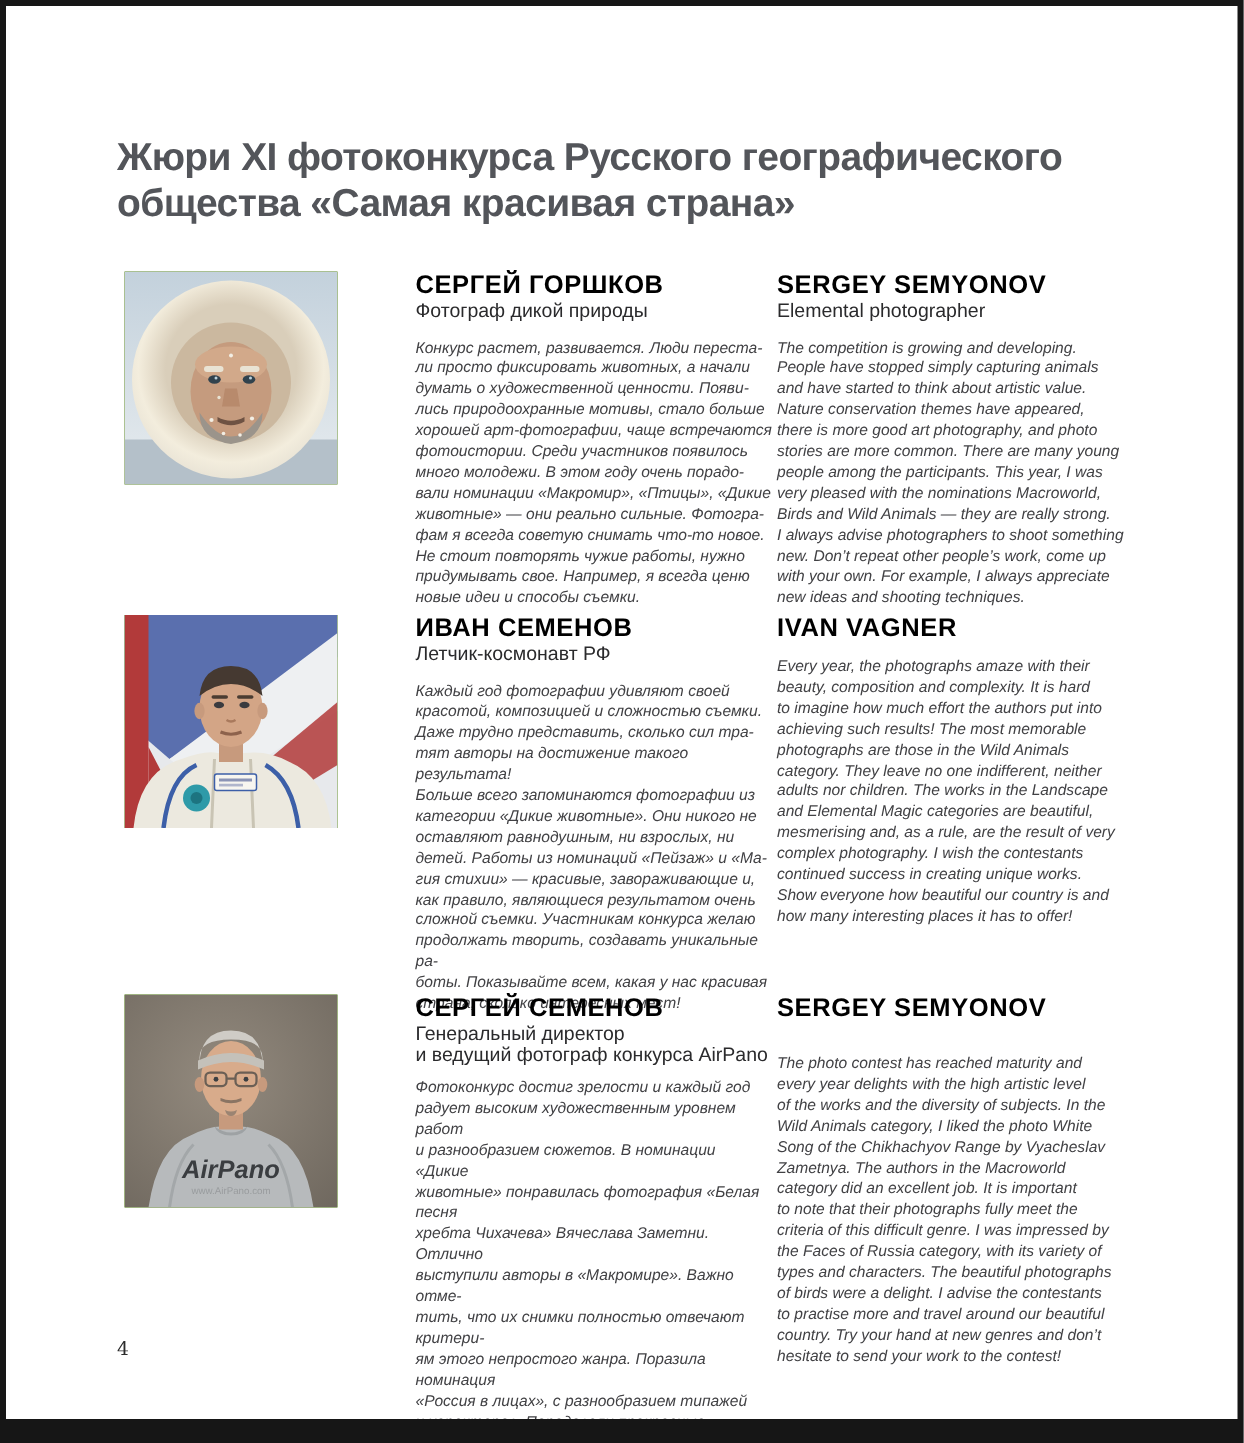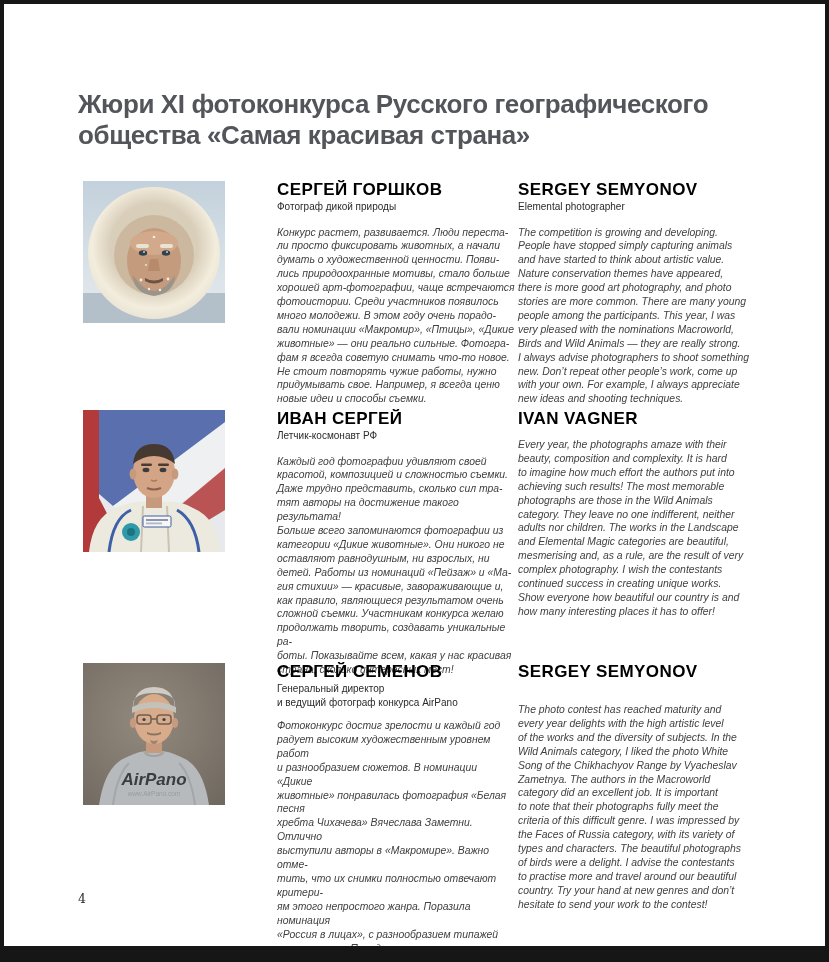--- a/index.html
+++ b/index.html
@@ -30,21 +30,21 @@
     overflow:hidden;background:#4d7c0f;
   }
   .col{position:absolute;top:2px;}
   .col-ru{left:273px;width:238px;}
   .col-en{left:514px;width:252px;}
   .jury-name{
     font-size:17px;font-weight:bold;color:#000000;
     letter-spacing:0.4px;line-height:14px;
   }
   .jury-role{
-    font-size:10px;color:#2a2a2c;line-height:13.5px;
+    font-size:13px;color:#2a2a2c;line-height:13.5px;
     margin-top:3px;white-space:pre-line;
   }
   .bio{
     margin-top:12px;
     font-size:10.4px;line-height:13.9px;
     font-style:italic;color:#414144;
     white-space:pre-line;
   }
   .row-3 .col-ru .bio{margin-top:10px;}
   .row-3 .col-en .bio{margin-top:24px;}
@@ -160,21 +160,21 @@
         <ellipse cx="92" cy="64" rx="3.4" ry="5.5" fill="#c79a7d"></ellipse>
         <ellipse cx="63" cy="60" rx="3.4" ry="2.2" fill="#3a3b3f"></ellipse>
         <ellipse cx="80" cy="60" rx="3.4" ry="2.2" fill="#3a3b3f"></ellipse>
         <rect x="58" y="53.5" width="11" height="2.4" rx="1.2" fill="#4a3c32"></rect>
         <rect x="75" y="53.5" width="11" height="2.4" rx="1.2" fill="#4a3c32"></rect>
         <path d="M68 70 Q71 72 74 70" stroke="#a9795c" stroke-width="1.6" fill="none"></path>
         <path d="M64 78 Q71 81 78 78" stroke="#8d624c" stroke-width="2" fill="none"></path>
       </svg>
     </div>
     <div class="col col-ru">
-      <div class="jury-name">ИВАН СЕРГЕЙ</div>
+      <div class="jury-name">ИВАН СЕМЕНОВ</div>
       <div class="jury-role">Летчик-космонавт РФ</div>
       <div class="bio">Каждый год фотографии удивляют своей
 красотой, композицией и сложностью съемки.
 Даже трудно представить, сколько сил тра-
 тят авторы на достижение такого результата!
 Больше всего запоминаются фотографии из
 категории «Дикие животные». Они никого не
 оставляют равнодушным, ни взрослых, ни
 детей. Работы из номинаций «Пейзаж» и «Ма-
 гия стихии» — красивые, завораживающие и,

